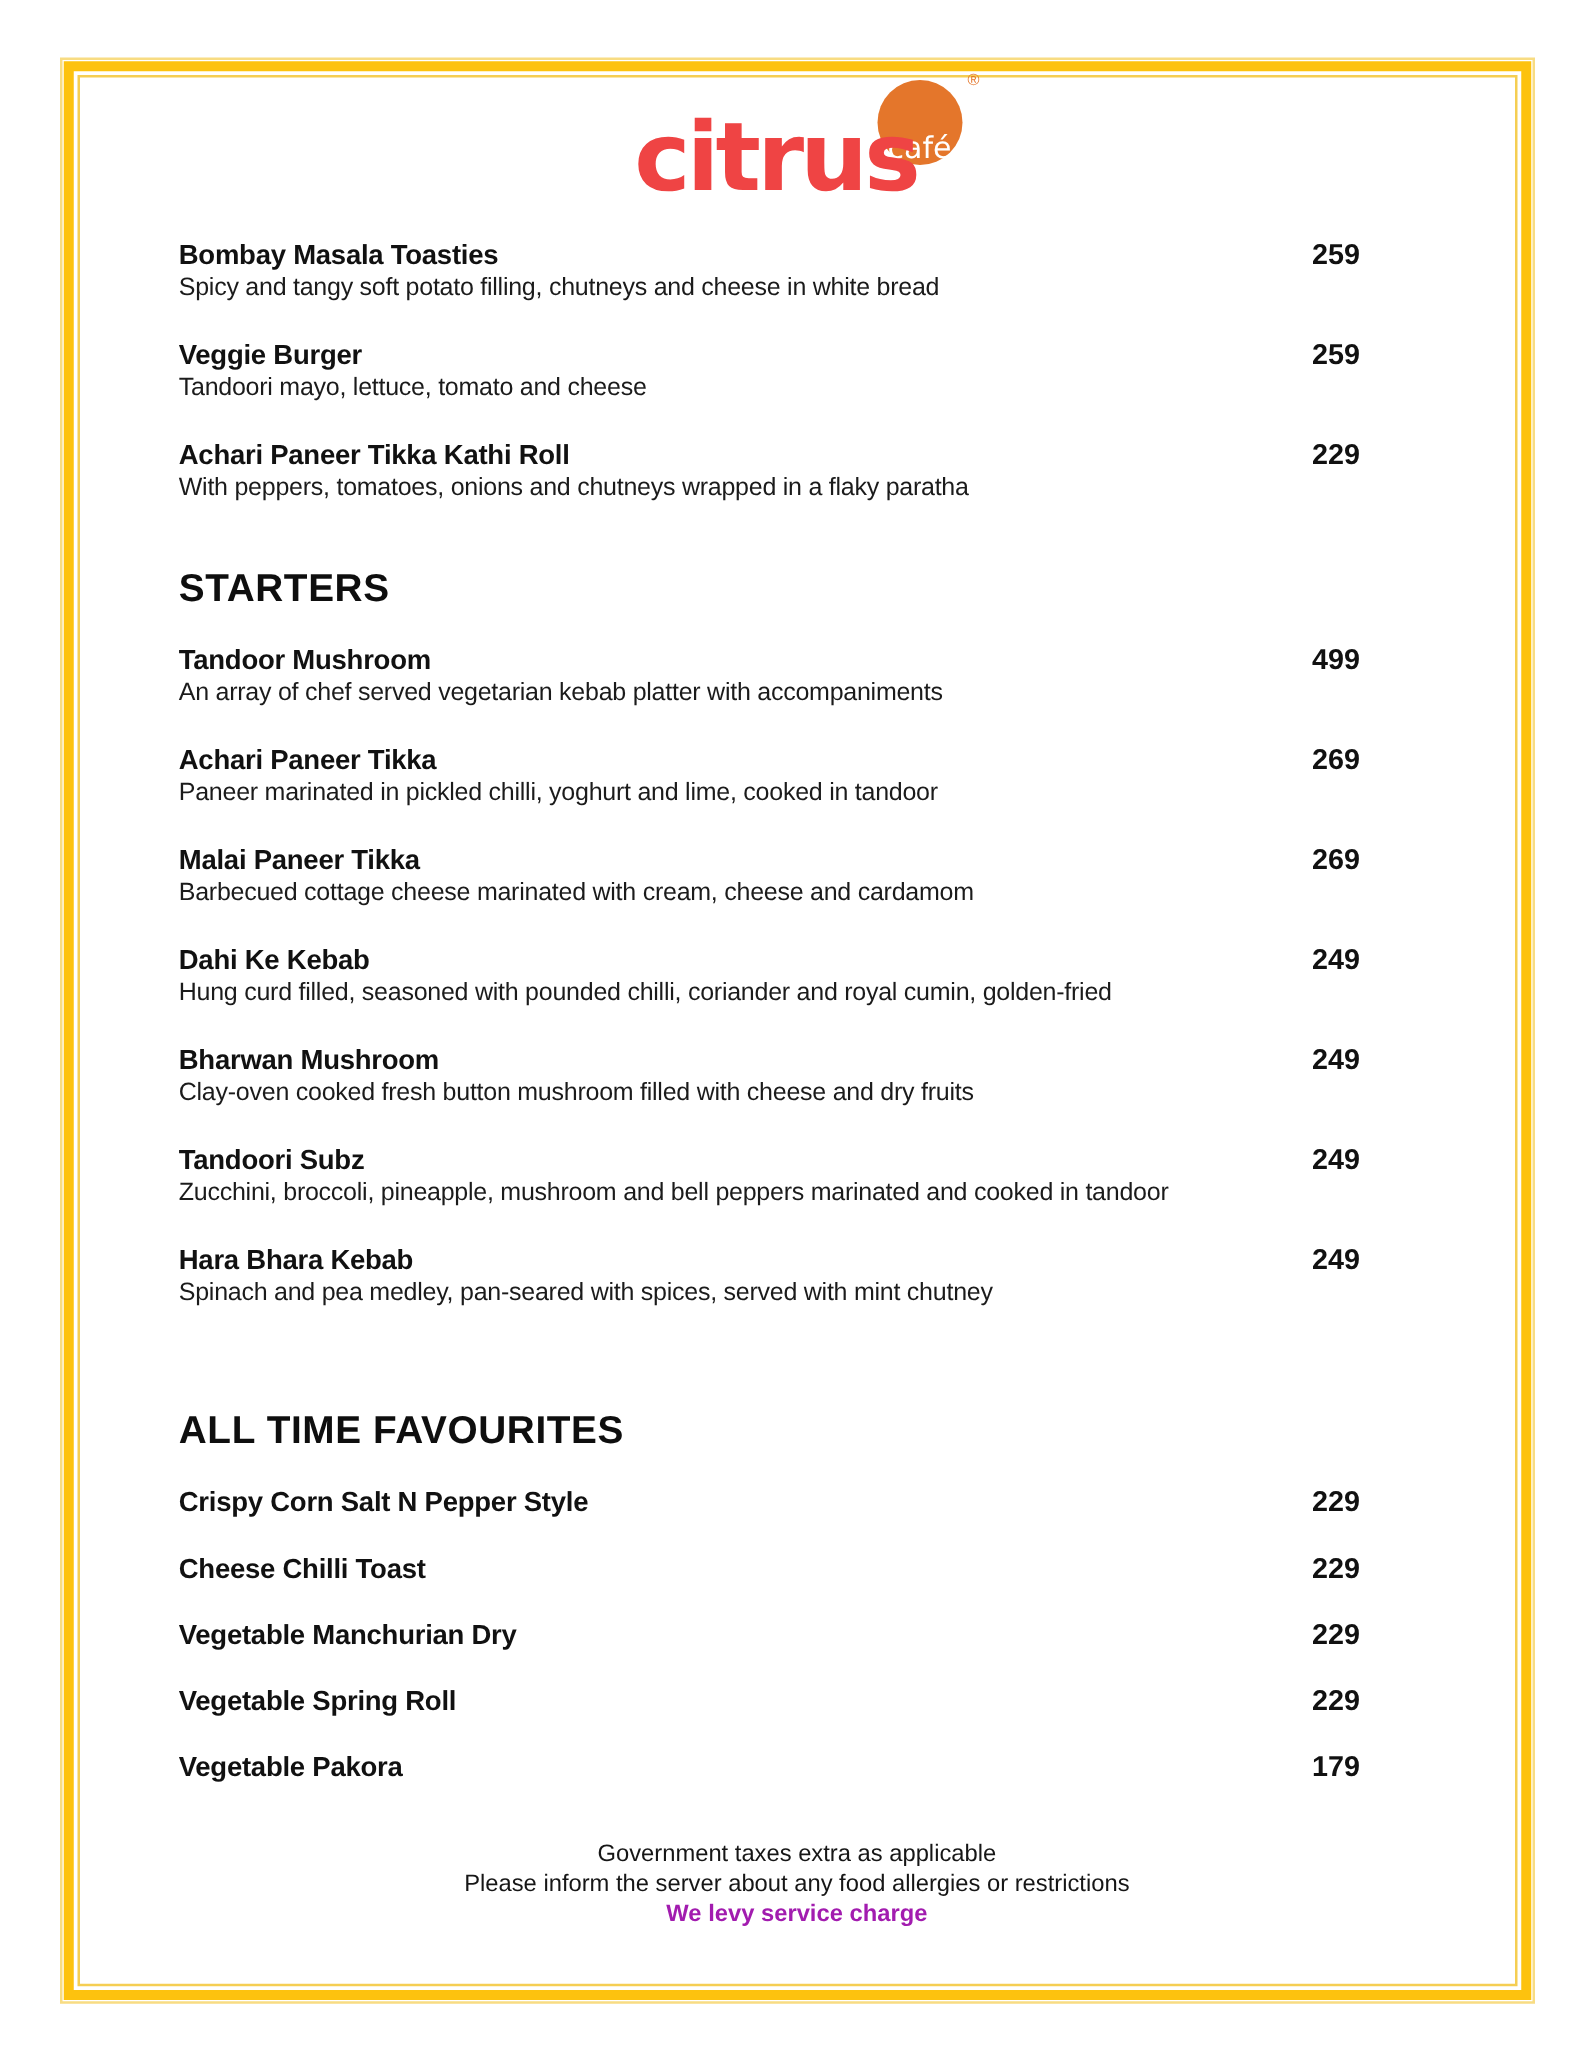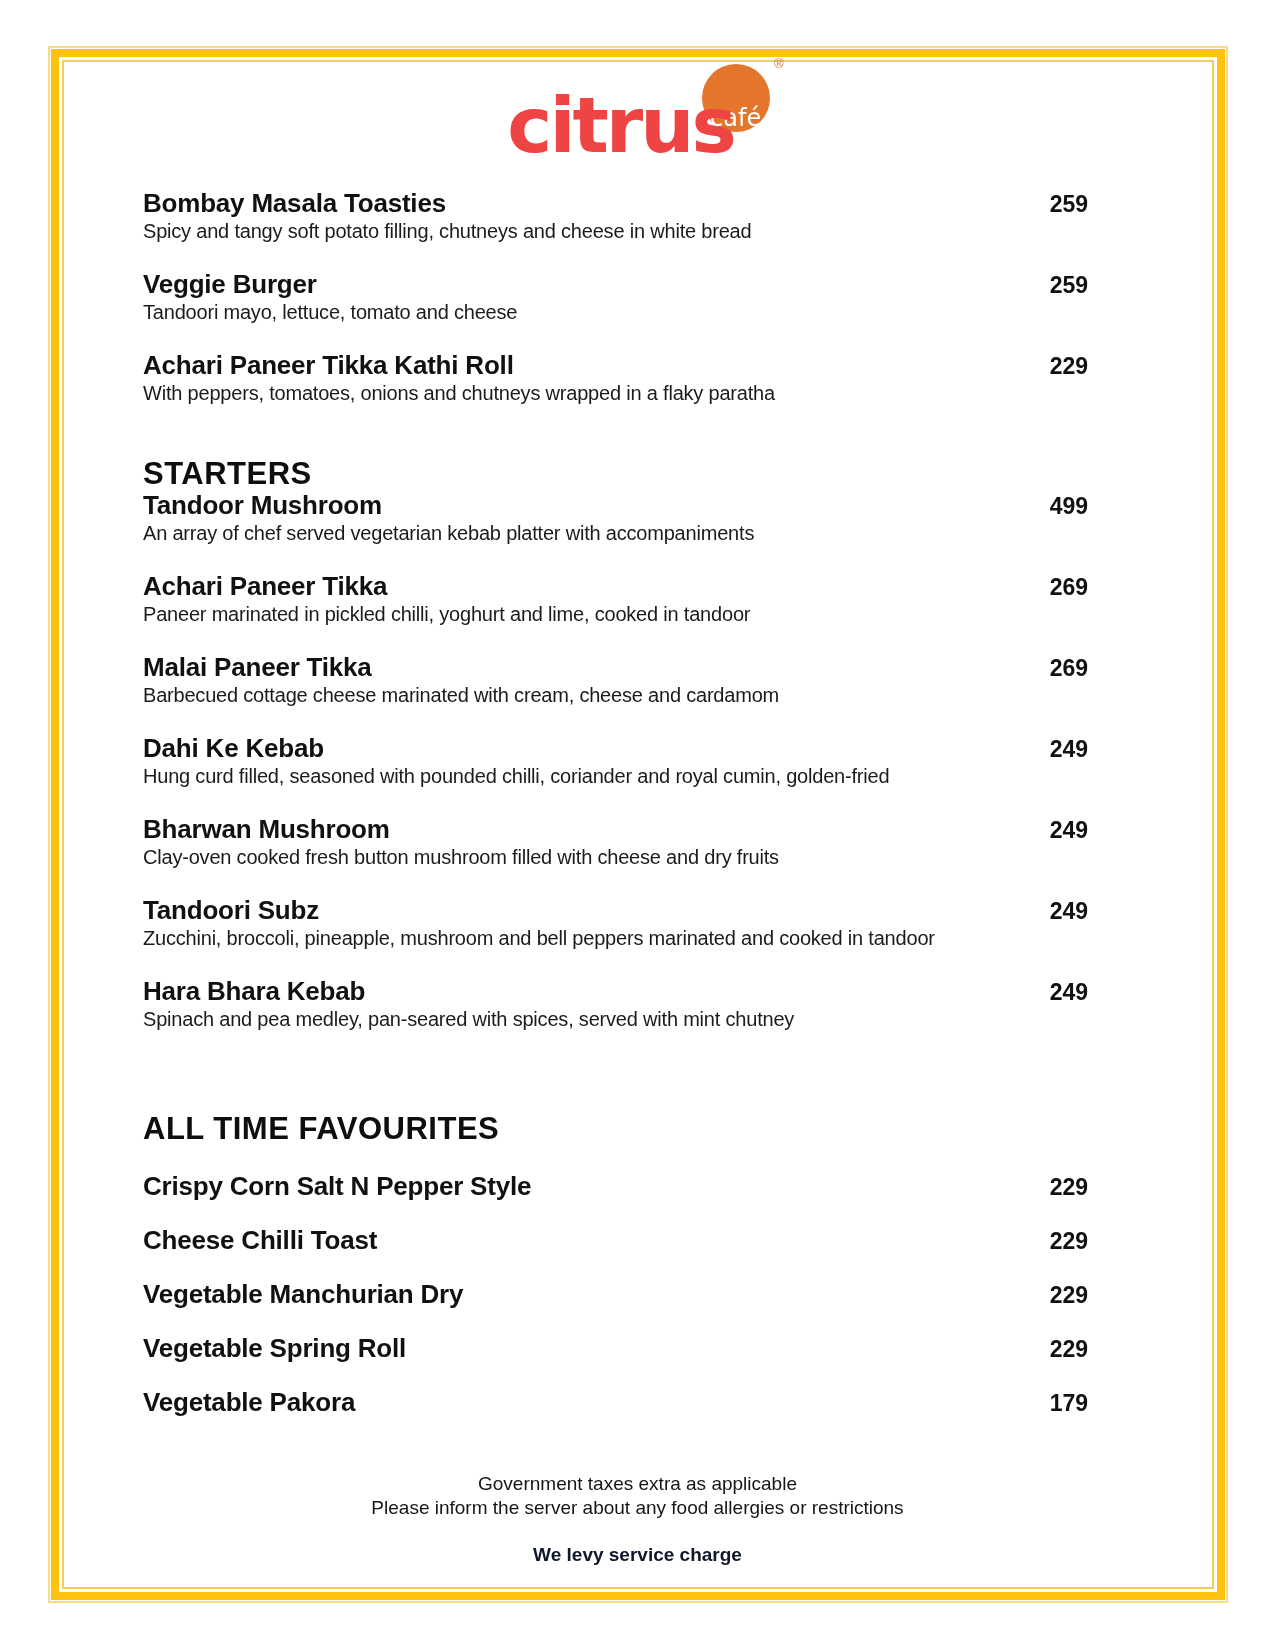--- a/index.html
+++ b/index.html
@@ -27,33 +27,33 @@
     border-radius:50%; background:#E4762B; z-index:1;
     display:flex; align-items:flex-end; justify-content:center;
   }
   .badge-text { color:#ffffff; font-size:24px; font-family:"DejaVu Sans", sans-serif; }
   .reg { position:absolute; top:-32px; right:-50px; font-size:13px; color:#E4762B; z-index:3; }
 
   
   .menu { position:absolute; left:143px; top:190px; width:945px; display:flex; flex-direction:column; }
   .item { margin-bottom:26px; }
   .title-row { display:flex; justify-content:space-between; align-items:baseline; line-height:27px; }
-  .item-name  { font-weight:bold; font-size:26px; letter-spacing:-0.2px; color:#111; }
+  .item-name  { font-weight:bold; font-size:22px; letter-spacing:-0.2px; color:#111; }
   .item-price { font-weight:bold; font-size:23px; color:#111; }
   .item-desc  { font-size:20px; line-height:27px; letter-spacing:-0.2px; color:#1b1b1b; }
   .section-header {
     font-weight:bold; font-size:31px; line-height:36px; letter-spacing:0.5px;
     margin:0; color:#0e0e0e;
   }
-  #h-starters   { margin-top:23px; }
+  #h-starters   { margin-top:23px; margin-bottom:25px; }
   #h-favourites { margin-top:52px; margin-bottom:26px; }
 
   
   .footer { position:absolute; top:1472px; left:0; width:100%; text-align:center; font-size:19px; line-height:24px; color:#161616; }
-  .footer-red { color:#0f172a; font-weight:bold;margin-top:23px; }
+  .footer-red { color:#a21caf; font-weight:bold; }
 </style>
 </head>
 <body>
 
 <div class="page">
 
   <div class="frame">
     <div class="frame-band">
       <div class="frame-inner"></div>
     </div>

